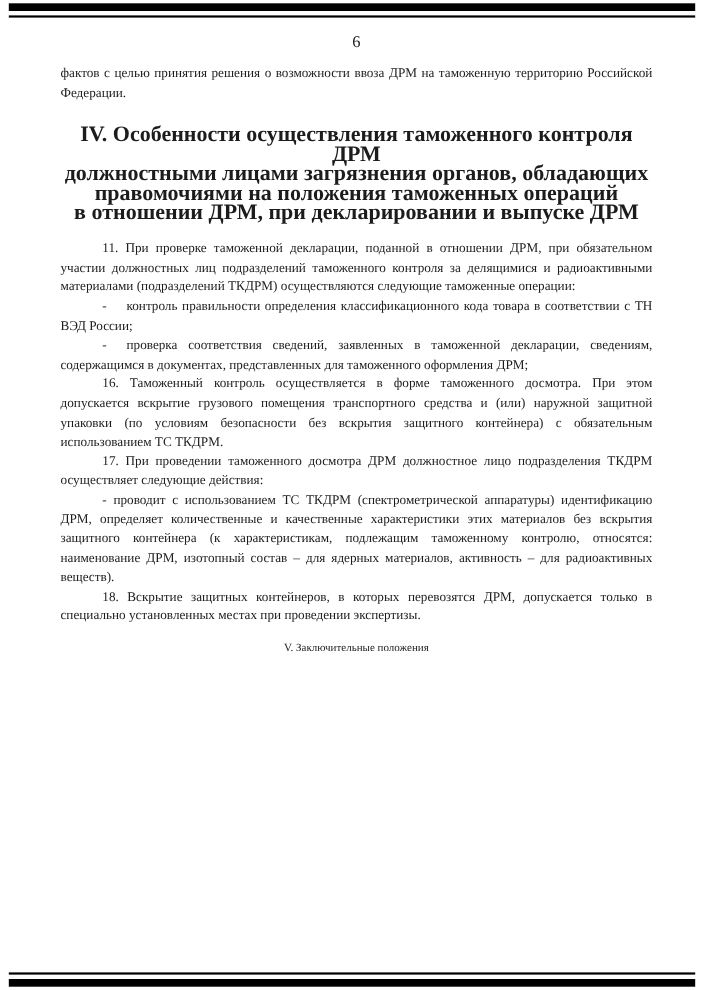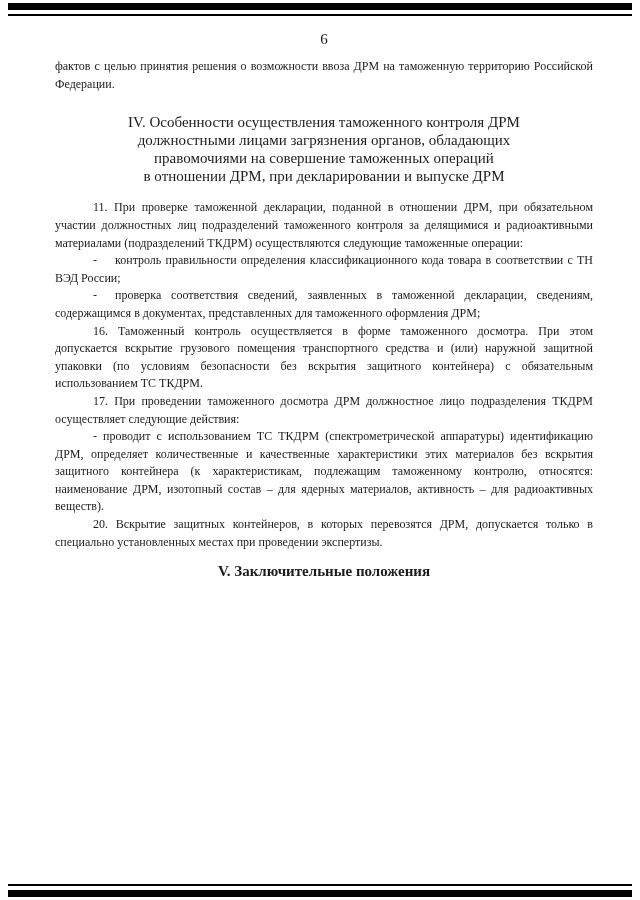--- a/index.html
+++ b/index.html
@@ -32,61 +32,61 @@
   }
   .p {
     margin: 0;
     font-size: 12px;
     line-height: 17.6px;
     text-align: justify;
   }
   .p.indent { text-indent: 38px; }
   .heading-iv {
     margin: 21px 0 14px 0;
-    font-weight: normal;
+    font-weight: bold;
     text-align: center;
-    font-size: 15px;
+    font-size: 20px;
     line-height: 17.8px;
   }
   .heading-v {
     margin: 12px 0 20px 0;
-    font-weight: bold;
+    font-weight: normal;
     text-align: center;
-    font-size: 15px;
+    font-size: 10px;
     line-height: 17.8px;
   }
 </style>
 </head>
 <body>
 
 <div class="page">
 
   <div class="bar-top"></div>
   <div class="rule-top"></div>
 
   <div class="content">
 
     <div class="pagenum">6</div>
 
     <p class="p">фактов с целью принятия решения о возможности ввоза ДРМ на таможенную территорию Российской Федерации.</p>
 
     <div class="heading-iv">
       <div>IV. Особенности осуществления таможенного контроля ДРМ</div>
       <div>должностными лицами загрязнения органов, обладающих</div>
-      <div>правомочиями на совершение таможенных операций</div>
+      <div>правомочиями на положения таможенных операций</div>
       <div>в отношении ДРМ, при декларировании и выпуске ДРМ</div>
     </div>
 
     <p class="p indent">11. При проверке таможенной декларации, поданной в отношении ДРМ, при обязательном участии должностных лиц подразделений таможенного контроля за делящимися и радиоактивными материалами (подразделений ТКДРМ) осуществляются следующие таможенные операции:</p>
     <p class="p indent">-  контроль правильности определения классификационного кода товара в соответствии с ТН ВЭД России;</p>
     <p class="p indent">-  проверка соответствия сведений, заявленных в таможенной декларации, сведениям, содержащимся в документах, представленных для таможенного оформления ДРМ;</p>
     <p class="p indent">16. Таможенный контроль осуществляется в форме таможенного досмотра. При этом допускается вскрытие грузового помещения транспортного средства и (или) наружной защитной упаковки (по условиям безопасности без вскрытия защитного контейнера) с обязательным использованием ТС ТКДРМ.</p>
     <p class="p indent">17. При проведении таможенного досмотра ДРМ должностное лицо подразделения ТКДРМ осуществляет следующие действия:</p>
     <p class="p indent">- проводит с использованием ТС ТКДРМ (спектрометрической аппаратуры) идентификацию ДРМ, определяет количественные и качественные характеристики этих материалов без вскрытия защитного контейнера (к характеристикам, подлежащим таможенному контролю, относятся: наименование ДРМ, изотопный состав – для ядерных материалов, активность – для радиоактивных веществ).</p>
-    <p class="p indent">20. Вскрытие защитных контейнеров, в которых перевозятся ДРМ, допускается только в специально установленных местах при проведении экспертизы.</p>
+    <p class="p indent">18. Вскрытие защитных контейнеров, в которых перевозятся ДРМ, допускается только в специально установленных местах при проведении экспертизы.</p>
 
     <div class="heading-v">V. Заключительные положения</div>
 
 
   </div>
 
   <div class="rule-bottom"></div>
   <div class="bar-bottom"></div>
 
 </div>

